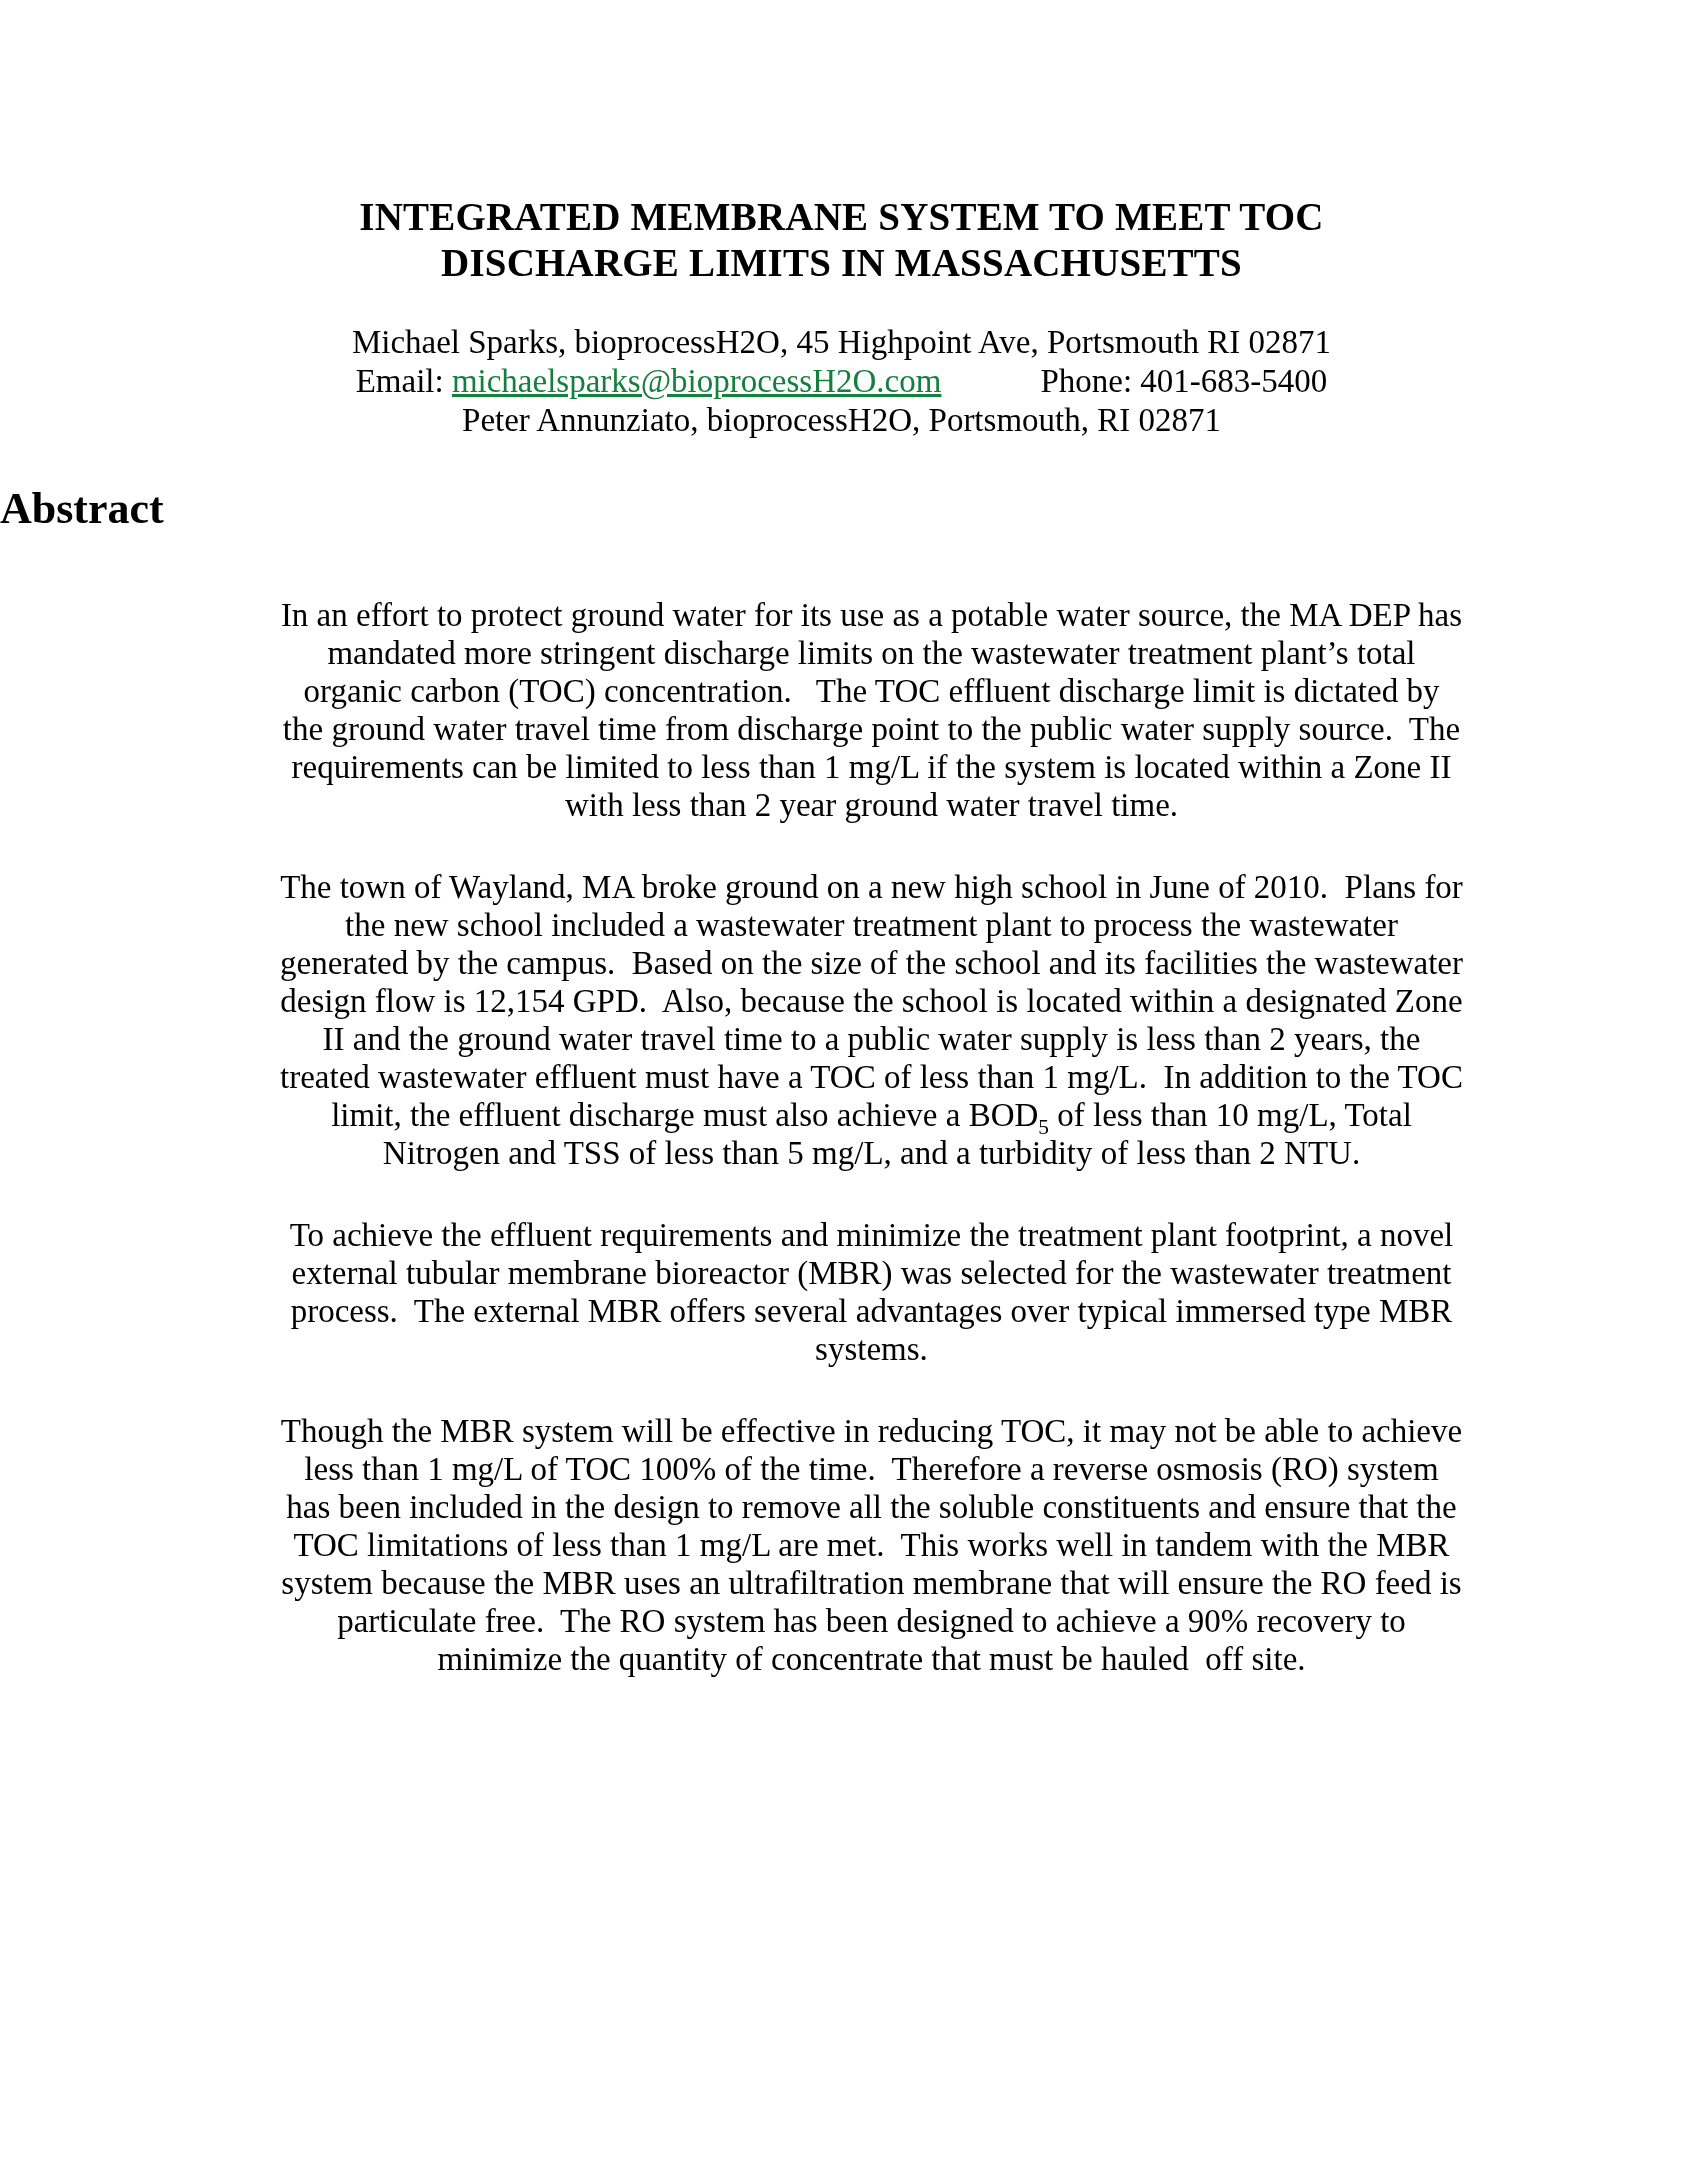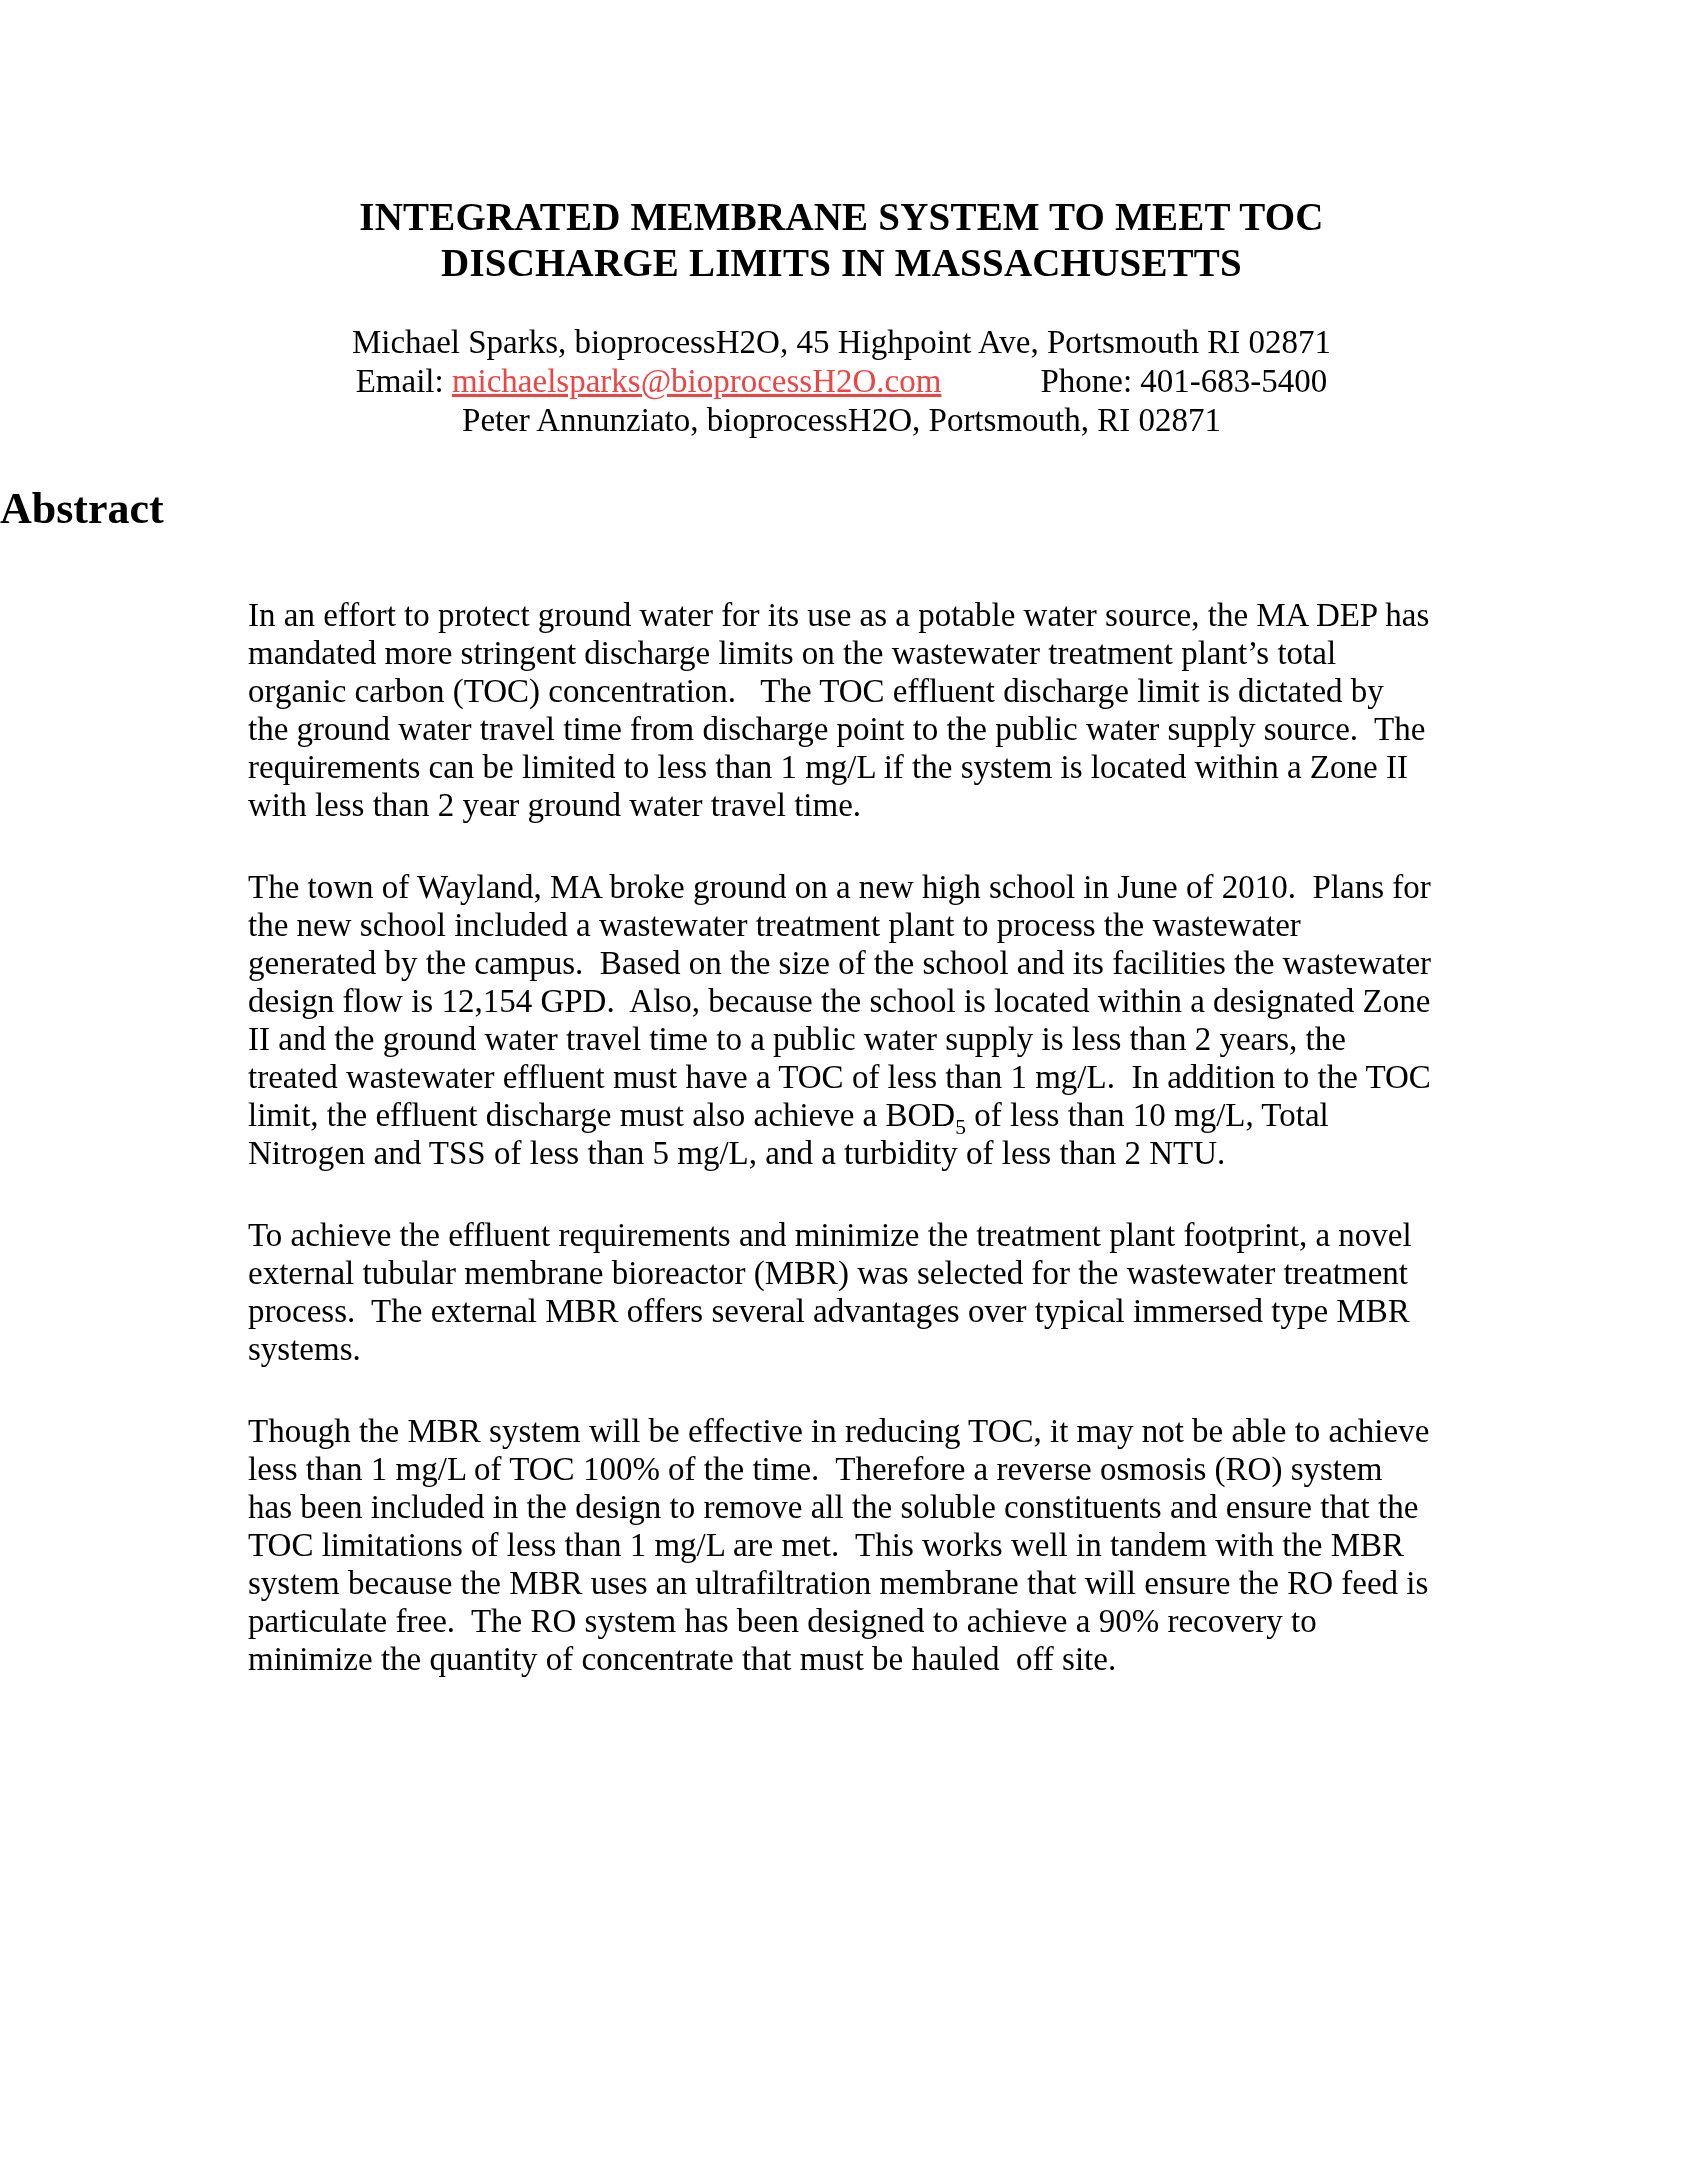--- a/index.html
+++ b/index.html
@@ -26,40 +26,40 @@
     font-weight: bold;
     white-space: pre-line;
     letter-spacing: 0.2px;
   }
   .authors {
     margin-top: 37px;
     font-size: 33px;
     line-height: 39px;
   }
   .email-link {
-    color: #ef4444;
+    color: #15803d;
     text-decoration: underline;
     cursor: pointer;
     text-align: center;
   }
   .phone {
     margin-left: 99px;
   }
   .abstract-heading {
     margin-top: 48px;
     font-size: 44px;
     line-height: 42px;
     font-weight: bold;
     text-align: left;
   }
   .abstract-body {
     margin: 66px 188px 0 248px;
     font-size: 33px;
     line-height: 38px;
-    text-align: left;
+    text-align: center;
   }
   .abstract-body p {
     margin: 0 0 44px 0;
     white-space: pre-wrap;
   }
   .abstract-body sub {
     font-size: 0.65em;
     line-height: 0;
   }
   .page-number {

